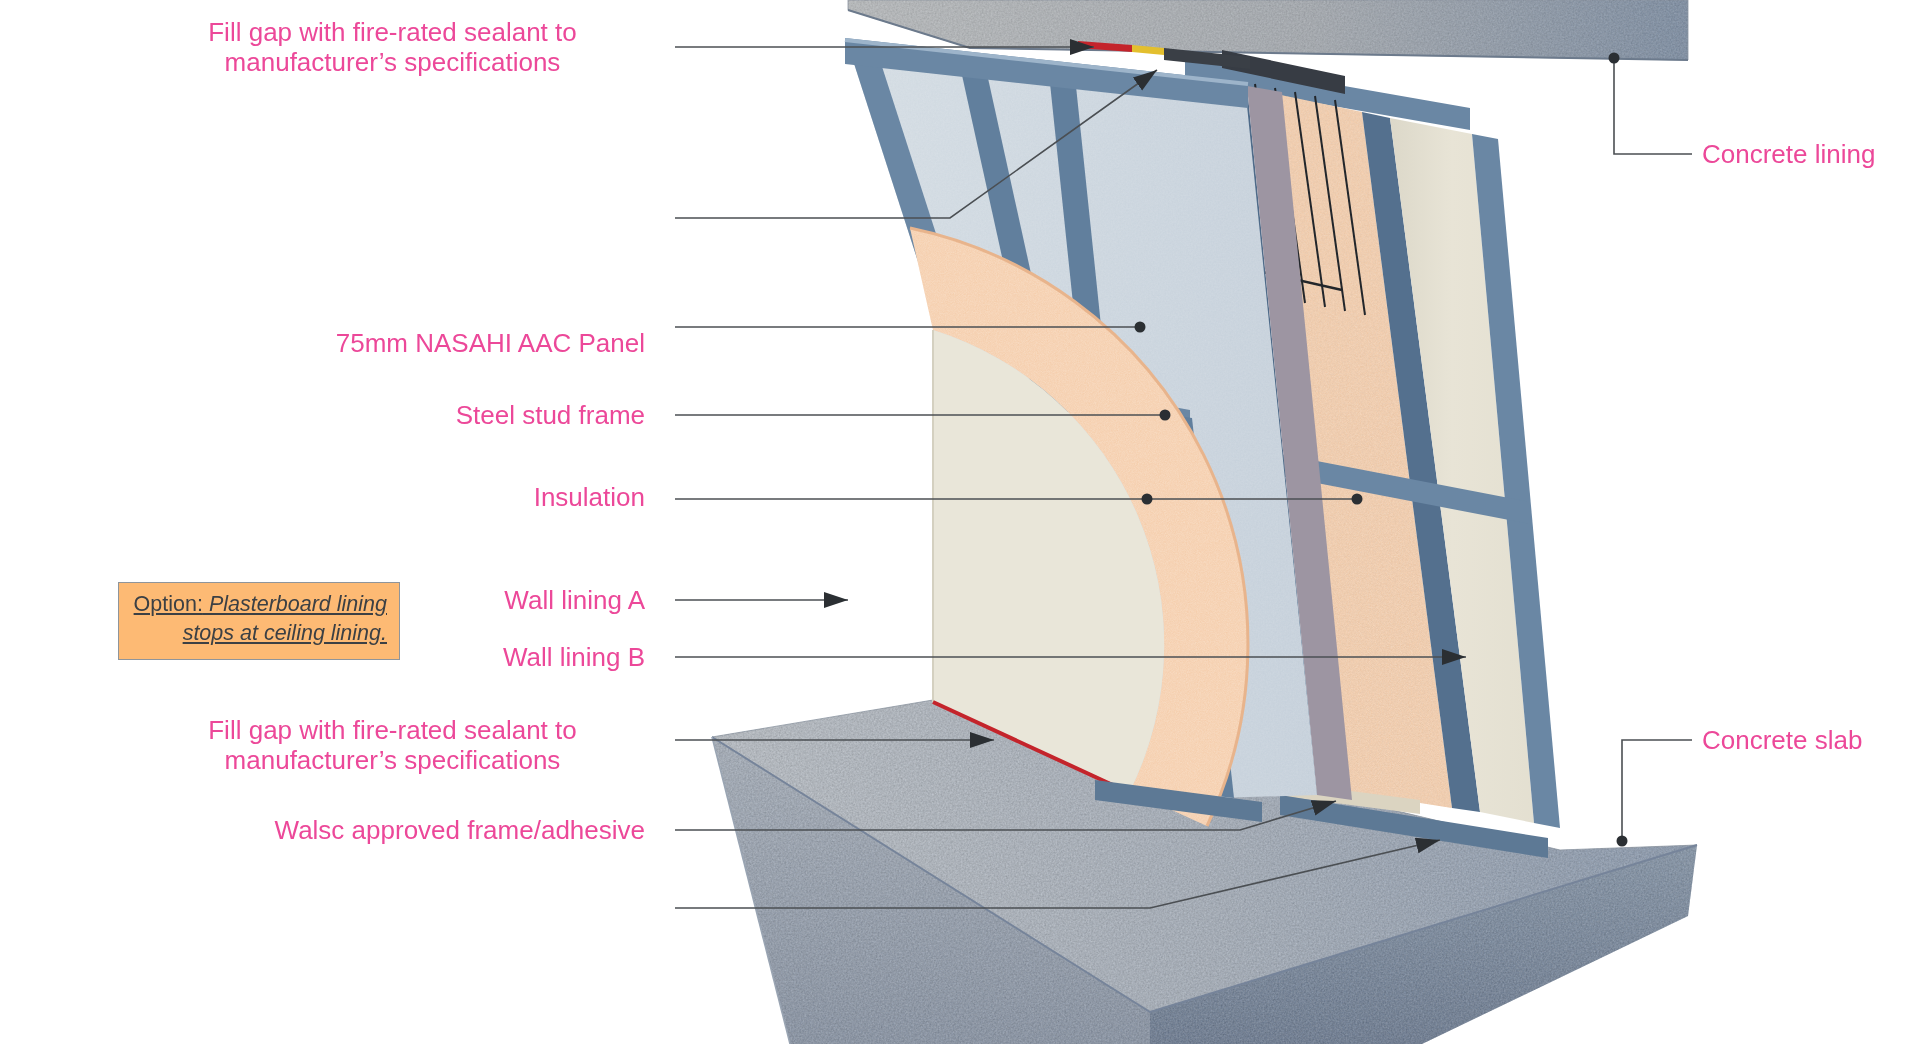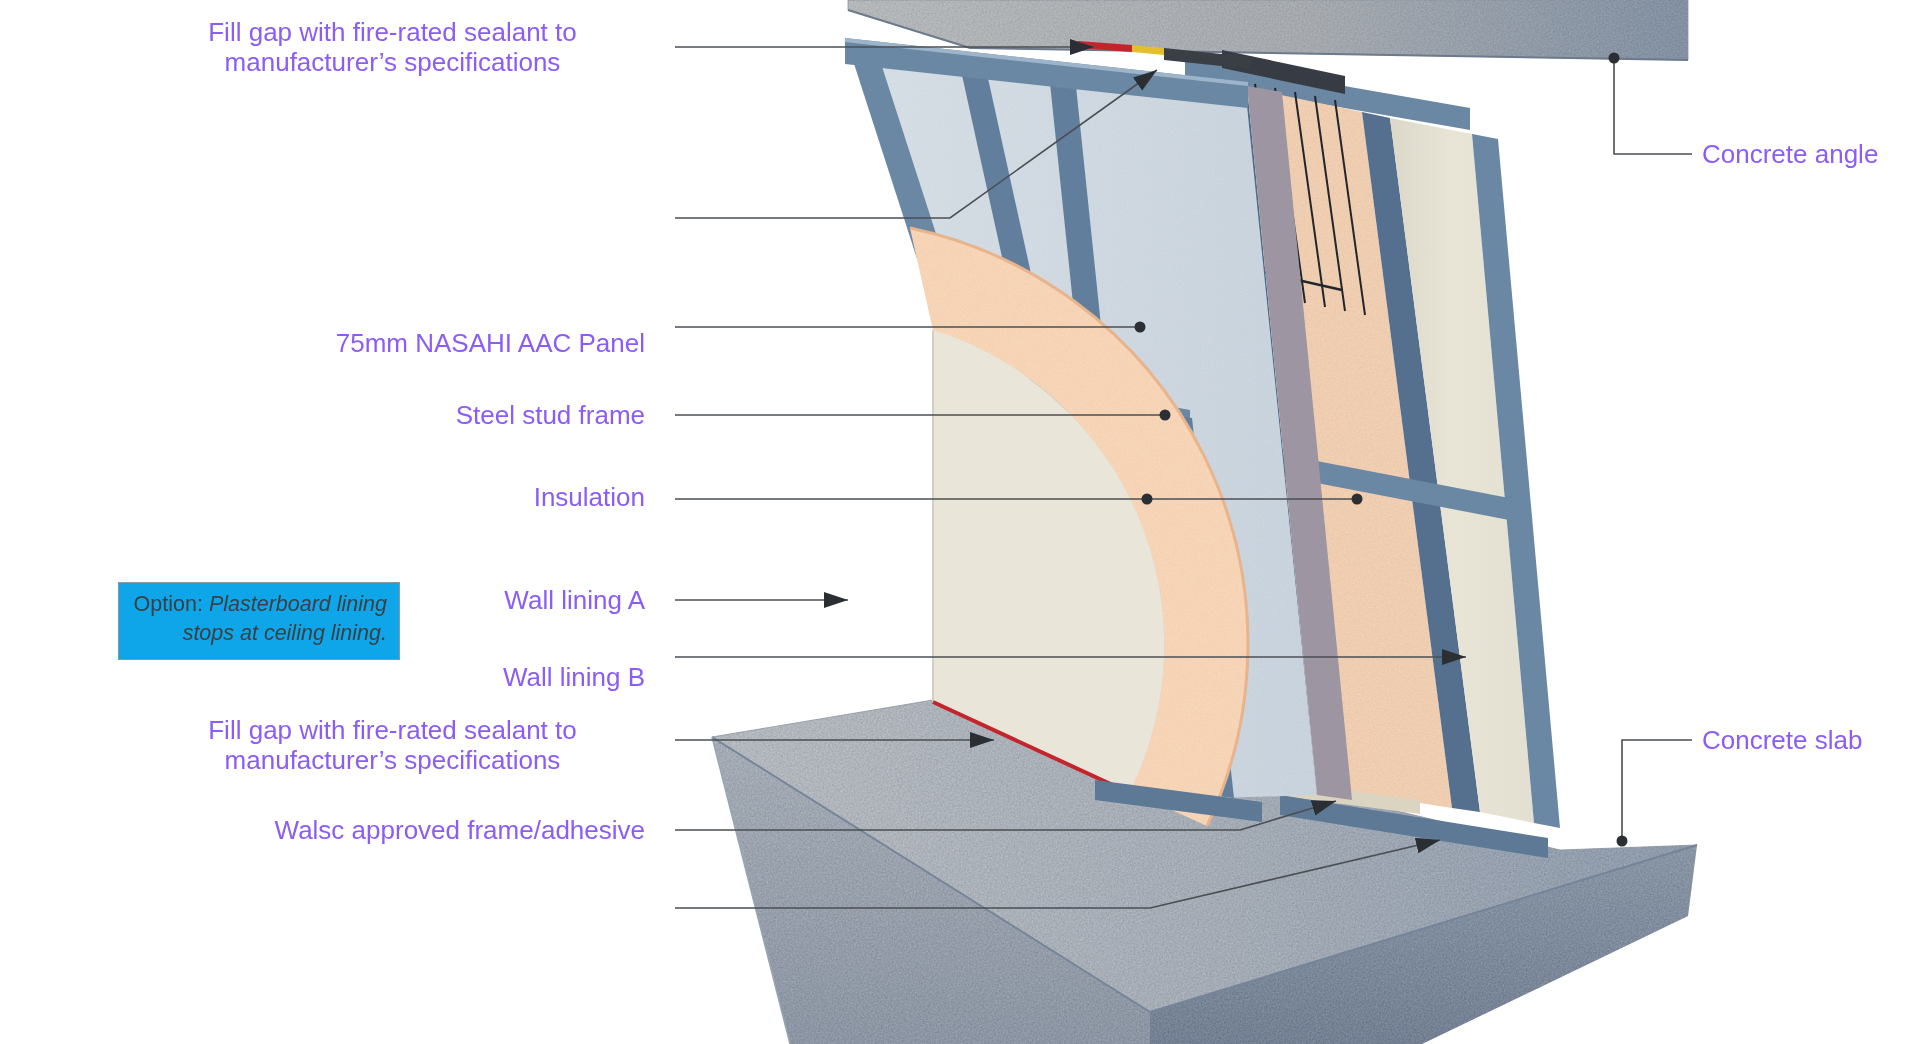--- a/index.html
+++ b/index.html
@@ -1,27 +1,27 @@
 <!DOCTYPE html>
 <html><head>
 <meta charset="utf-8">
 <style>
   html,body{margin:0;padding:0;background:#fff;}
   #canvas{position:relative;width:1920px;height:1044px;background:#fff;overflow:hidden;
           font-family:"Liberation Sans", sans-serif;}
   #scene,#leaders{position:absolute;left:0;top:0;width:1920px;height:1044px;}
-  .lbl{position:absolute;color:#8b5cf6;font-size:26px;line-height:30px;white-space:nowrap;}
+  .lbl{position:absolute;color:#ec4899;font-size:26px;line-height:30px;white-space:nowrap;}
   .col-left{left:140px;width:505px;text-align:right;}
   .centered{text-align:center;}
   .col-right{text-align:left;}
   .leader{stroke:#4b4f53;stroke-width:1.6;fill:none;}
   .dot{fill:#2b2f33;}
   #option-box{position:absolute;left:118px;top:582px;width:282px;height:78px;border:1.4px solid #8f959b;
-              box-sizing:border-box;background:#0ea5e9;color:#3c4044;font-size:21.5px;line-height:29px;
-              text-align:right;padding:7px 12px 0 0;}
+              box-sizing:border-box;background:#fdba74;color:#3c4044;font-size:21.5px;line-height:29px;
+              text-align:right;padding:7px 12px 0 0;text-decoration:underline;}
   #option-box .ital{font-style:italic;}
   .shape-edge{stroke:#8b95a2;stroke-width:0.8;}
 </style>
 </head>
 <body>
 
 <div id="canvas">
 
   <svg id="scene" viewBox="0 0 1920 1044" xmlns="http://www.w3.org/2000/svg">
     <defs>
@@ -184,31 +184,31 @@
 
 
   <div class="lbl col-left" style="top:328px;">75mm NASAHI AAC Panel</div>
 
   <div class="lbl col-left" style="top:400px;">Steel stud frame</div>
 
   <div class="lbl col-left" style="top:482px;">Insulation</div>
 
   <div class="lbl col-left" style="top:585px;">Wall lining A</div>
 
-  <div class="lbl col-left" style="top:642px;margin-top:20px;">Wall lining B</div>
+  <div class="lbl col-left" style="top:642px;">Wall lining B</div>
 
   <div class="lbl col-left centered" style="top:715px;">
     <div>Fill gap with fire-rated sealant to</div>
     <div>manufacturer’s specifications</div>
   </div>
 
   <div class="lbl col-left" style="top:815px;">Walsc approved frame/adhesive</div>
 
 
-  <div class="lbl col-right" style="left:1702px;top:139px;">Concrete angle</div>
+  <div class="lbl col-right" style="left:1702px;top:139px;">Concrete lining</div>
 
   <div class="lbl col-right" style="left:1702px;top:725px;text-align:right;">Concrete slab</div>
 
   <div id="option-box">
     <span>Option:</span><span class="ital"> Plasterboard lining</span><br>
     <span class="ital">stops at ceiling lining.</span>
   </div>
 
 </div>
 

